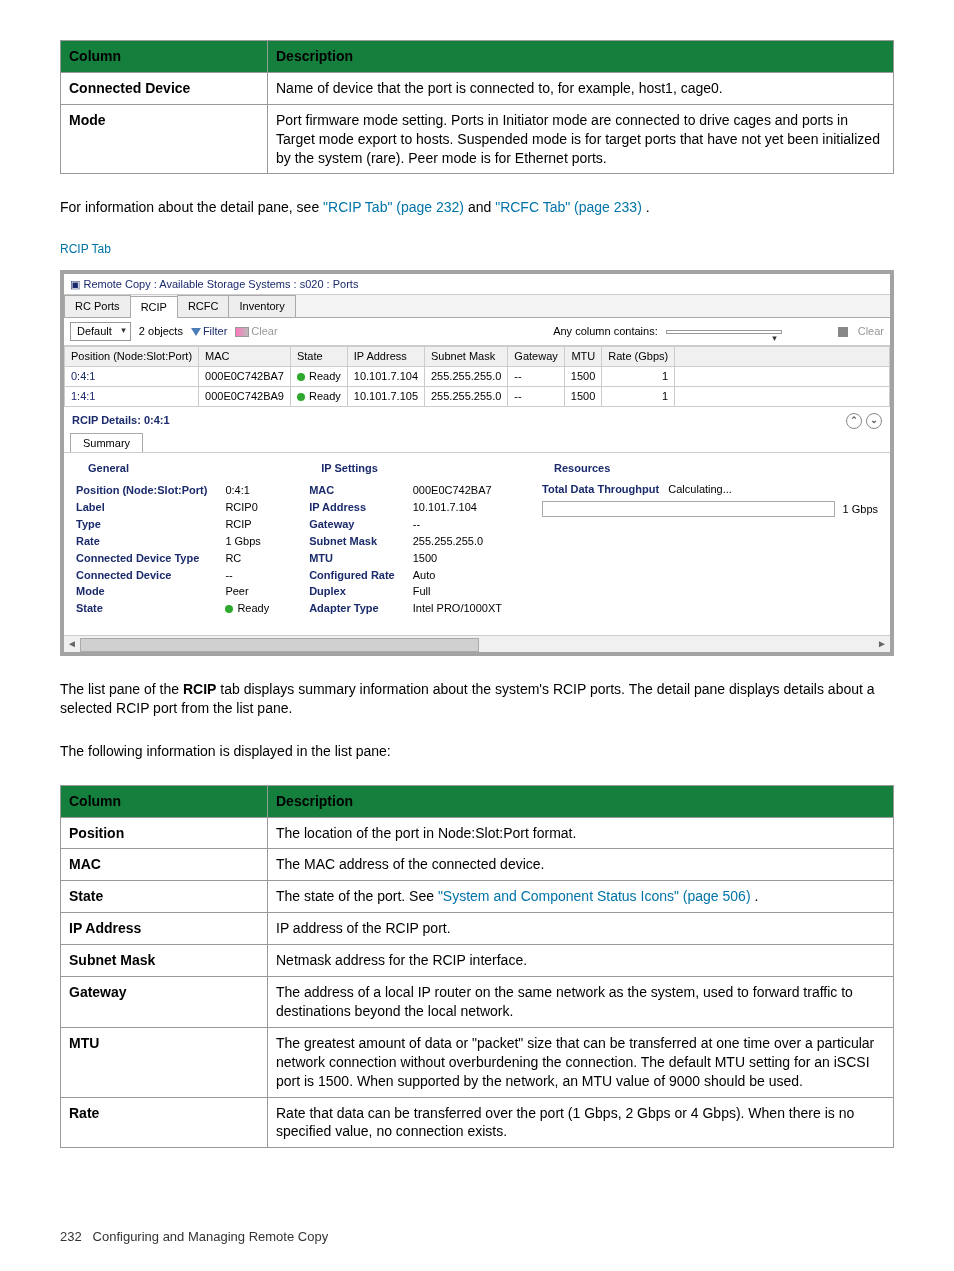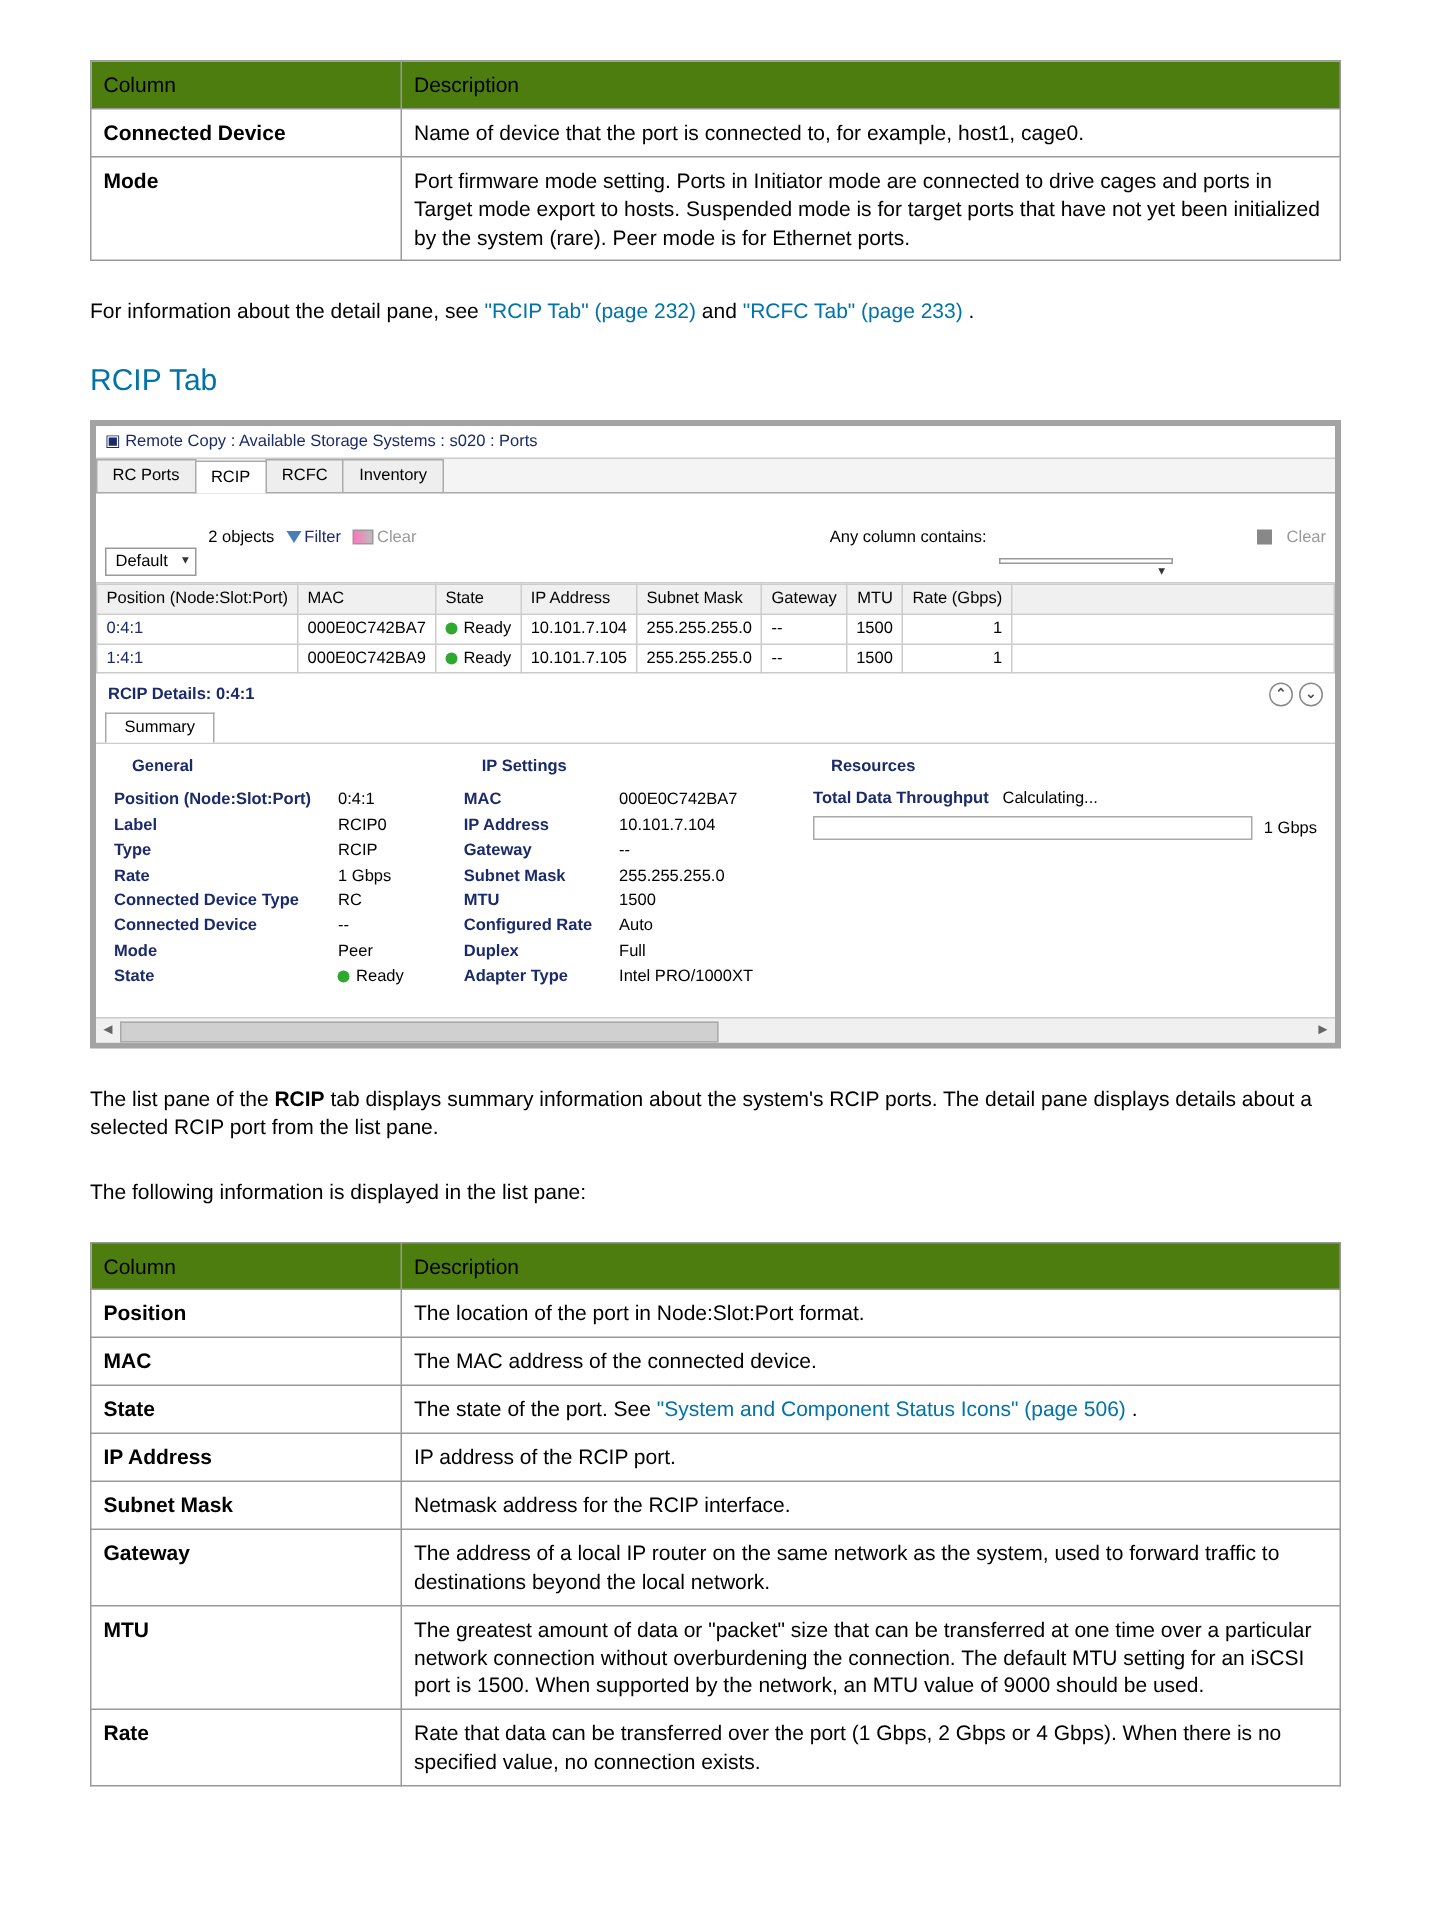--- a/index.html
+++ b/index.html
@@ -17,29 +17,29 @@
     margin-bottom: 14px;
   }
   table.doc-table th, table.doc-table td {
     border: 1px solid #999;
     padding: 6px 8px;
     text-align: left;
     vertical-align: top;
     font-size: 14px;
   }
   table.doc-table th {
-    font-weight: normal;
-    background: #4d7c0f;
+    font-weight: bold;
+    background: #15803d;
   }
   .col-name { width: 190px; font-weight: bold; }
   a.link { color: #0073a8; text-decoration: none; }
   h2.section {
     color: #0073a8;
     font-weight: normal;
-    font-size: 20px;
+    font-size: 12px;
     margin: 18px 0 12px 0;
   }
   p { margin: 24px 0; }
 
   
   .app-shot {
     border: 4px solid #a3a3a3;
     background: #fff;
     font-family: Tahoma, Arial, sans-serif;
     font-size: 11px;
@@ -76,21 +76,20 @@
     border-bottom: 1px solid #ccc;
     gap: 8px;
     font-size: 11px;
   }
   .dropdown {
     border: 1px solid #999;
     background: #fff;
     padding: 1px 18px 1px 6px;
     font-size: 11px;
     position: relative;
-    margin-top: 32px;
   }
   .dropdown::after {
     content: "▾";
     position: absolute;
     right: 4px;
     top: 1px;
     font-size: 9px;
     color: #333;
   }
   .toolbar-link { color: #1a2a6b; }

